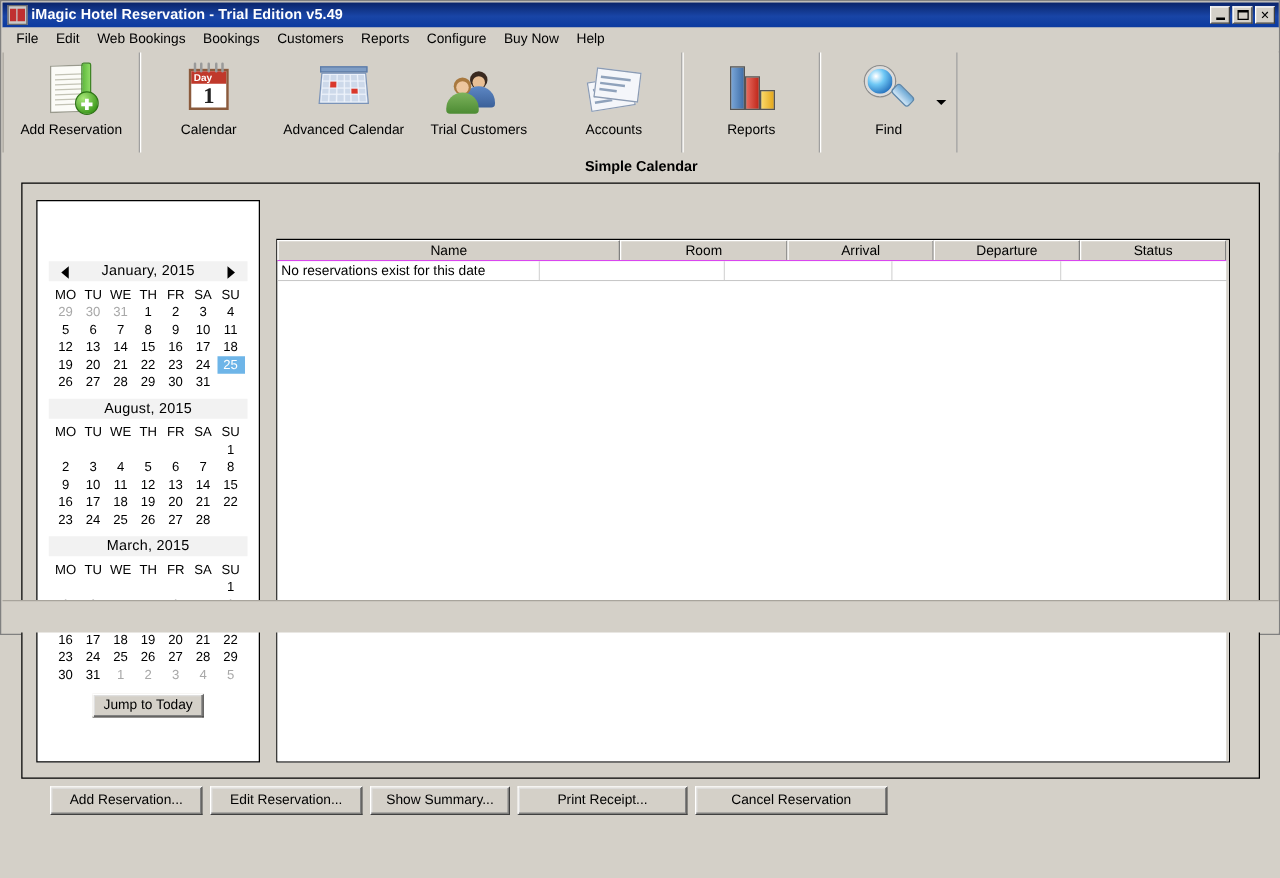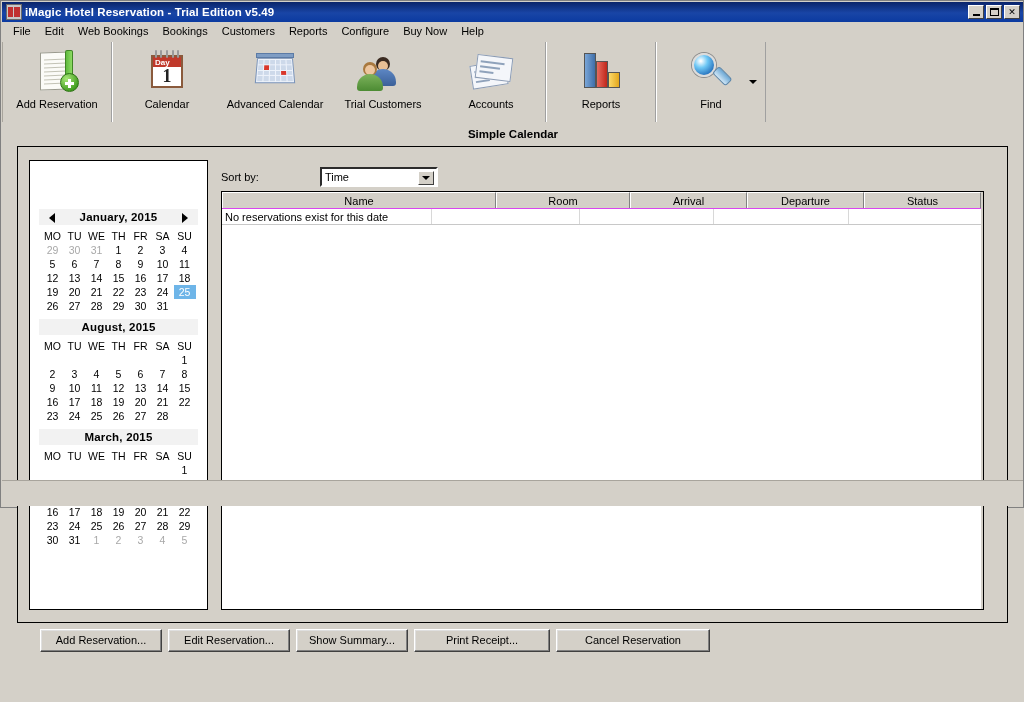--- a/index.html
+++ b/index.html
@@ -172,21 +172,21 @@
     padding-top: 6px;
   }
   .month.first { padding-top: 48px; }
   .mheader {
     display: flex; align-items: center; justify-content: center;
     height: 16px;
     background: #f2f2f2;
     position: relative;
   }
   .mheader .mtitle {
-    font-size: 11.5px; font-weight: bold; color: #000;
+    font-size: 11.5px; font-weight: normal; color: #000;
     letter-spacing: 0.2px;
   }
   .mheader .arrow {
     position: absolute;
     width: 0; height: 0;
     top: 4px;
     cursor: default;
   }
   .mheader .arrow.prev {
     left: 10px;
@@ -893,29 +893,25 @@
               <td class="out">1</td>
               <td class="out">2</td>
               <td class="out">3</td>
               <td class="out">4</td>
               <td class="out">5</td>
             </tr>
           </tbody>
         </table>
       </div>
 
+      <div class="jumpwrap">
+        <button class="btn">Jump to Today</button>
+      </div>
     </div>
 
-    <div id="sortrow">
-      <span class="sortlabel">Sort by:</span>
-      <div class="combo">
-        <span>Time</span>
-        <span class="cbtn"></span>
-      </div>
-    </div>
 
     <div id="listwrap">
       <div id="listhead">
         <div class="hcell" style="width:274px">Name</div>
         <div class="hcell" style="width:134px">Room</div>
         <div class="hcell" style="width:117px">Arrival</div>
         <div class="hcell" style="width:117px">Departure</div>
         <div class="hcell" style="width:117px">Status</div>
       </div>
       <div id="listrow">

